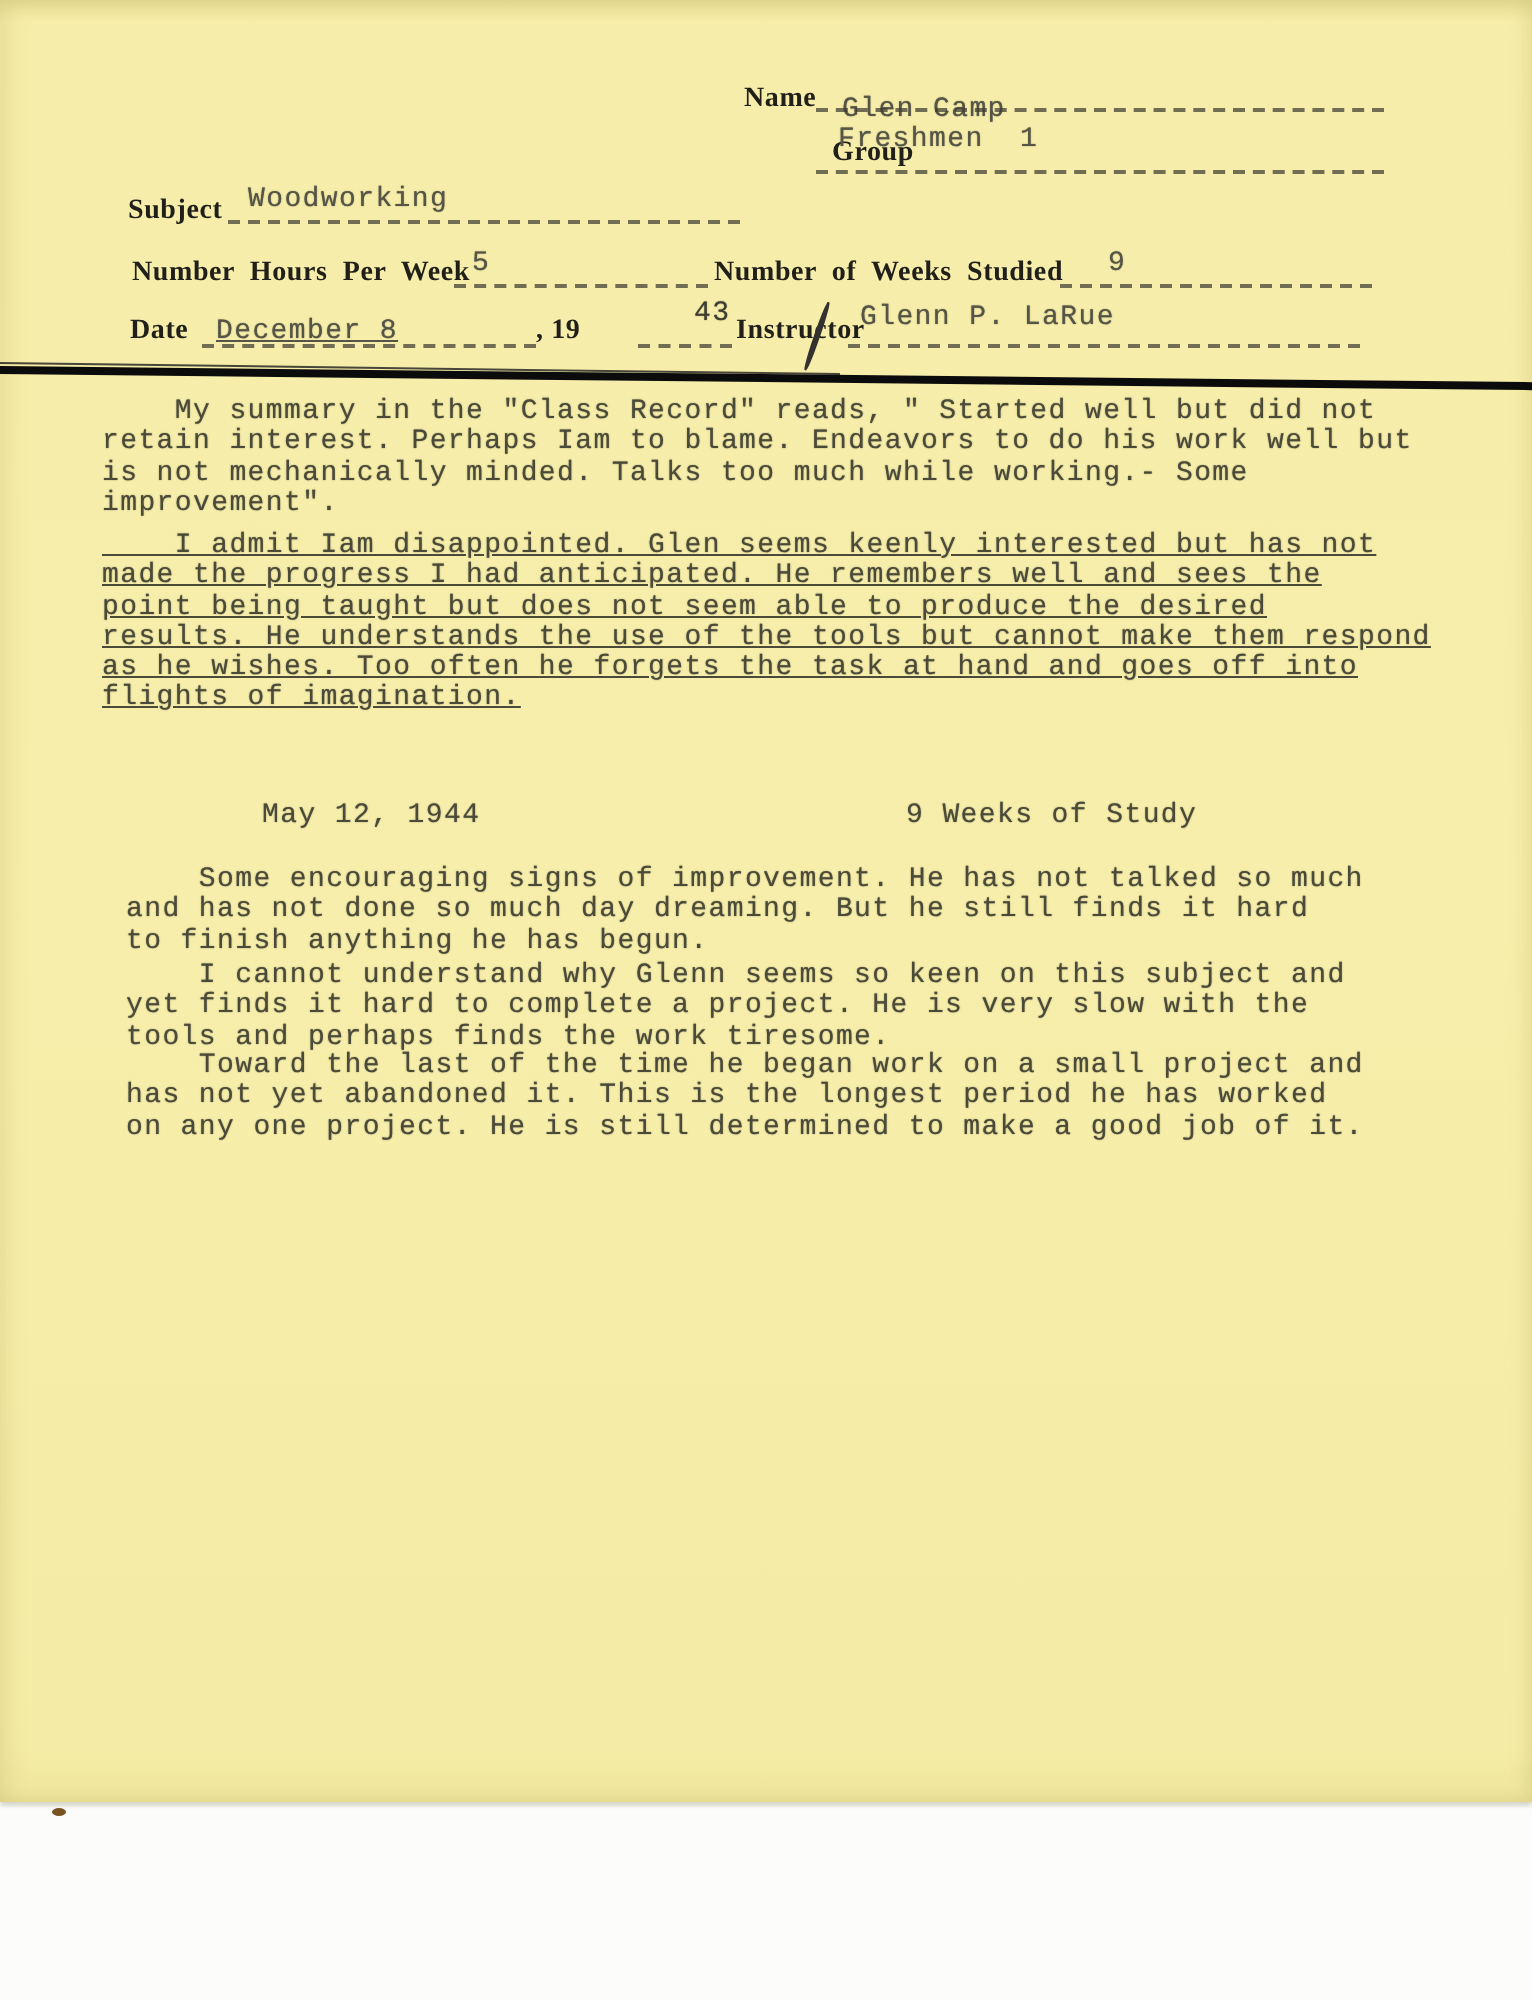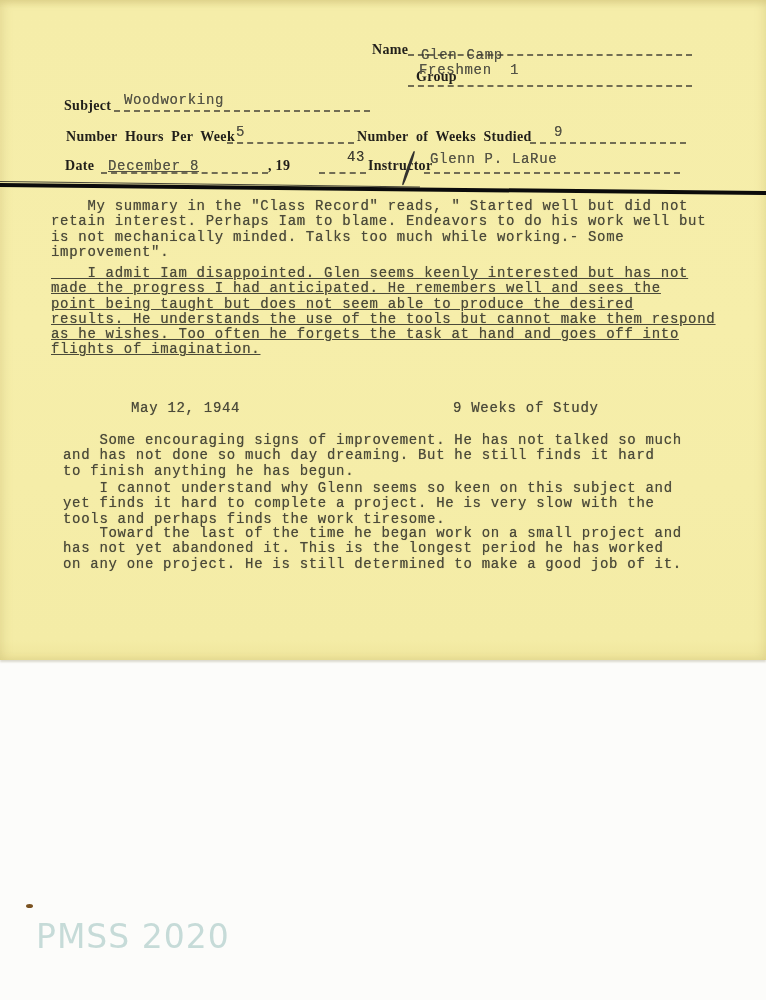--- a/index.html
+++ b/index.html
@@ -1,18 +1,18 @@
 <!DOCTYPE html>
 <html><head>
 <meta charset="utf-8">
 <style>
   html,body{margin:0;padding:0;background:#ffffff;}
   .stage{position:relative;width:766px;height:1000px;overflow:hidden;
          background:#fcfcfa;font-family:"Liberation Sans",sans-serif;}
-  .paper{position:absolute;left:0;top:0;width:766px;height:660px;
+  .paper{position:absolute;left:0;top:0;width:766px;height:901px;
          background:linear-gradient(180deg,#ede39c 0%,#f5eda9 1.2%,#f6eeaa 50%,#f4eca6 97%,#efe59c 100%);
          box-shadow:inset 4px 2px 10px rgba(150,128,60,.14), inset -4px 0 8px rgba(150,128,60,.10),
                     0 2px 2px rgba(120,110,70,.25);}
   .white-strip{position:absolute;left:0;top:923px;width:766px;height:77px;background:#fcfcfa;}
 
   
   .plabel{position:absolute;font-family:"Liberation Serif",serif;font-weight:bold;
           font-size:14px;color:#211f1a;letter-spacing:.3px;white-space:pre;}
   
   .type{position:absolute;font-family:"Liberation Mono","DejaVu Sans Mono",monospace;
@@ -106,15 +106,14 @@
 tools and perhaps finds the work tiresome.</div>
       <div class="para" style="left:63px;top:526px;">    Toward the last of the time he began work on a small project and
 has not yet abandoned it. This is the longest period he has worked
 on any one project. He is still determined to make a good job of it.</div>
     </div>
 
     <div class="speck"></div>
   </div>
 
   <div class="white-strip"></div>
-  <div class="watermark">PMSS 2020</div>
 
 </div>
 
 </body></html>

